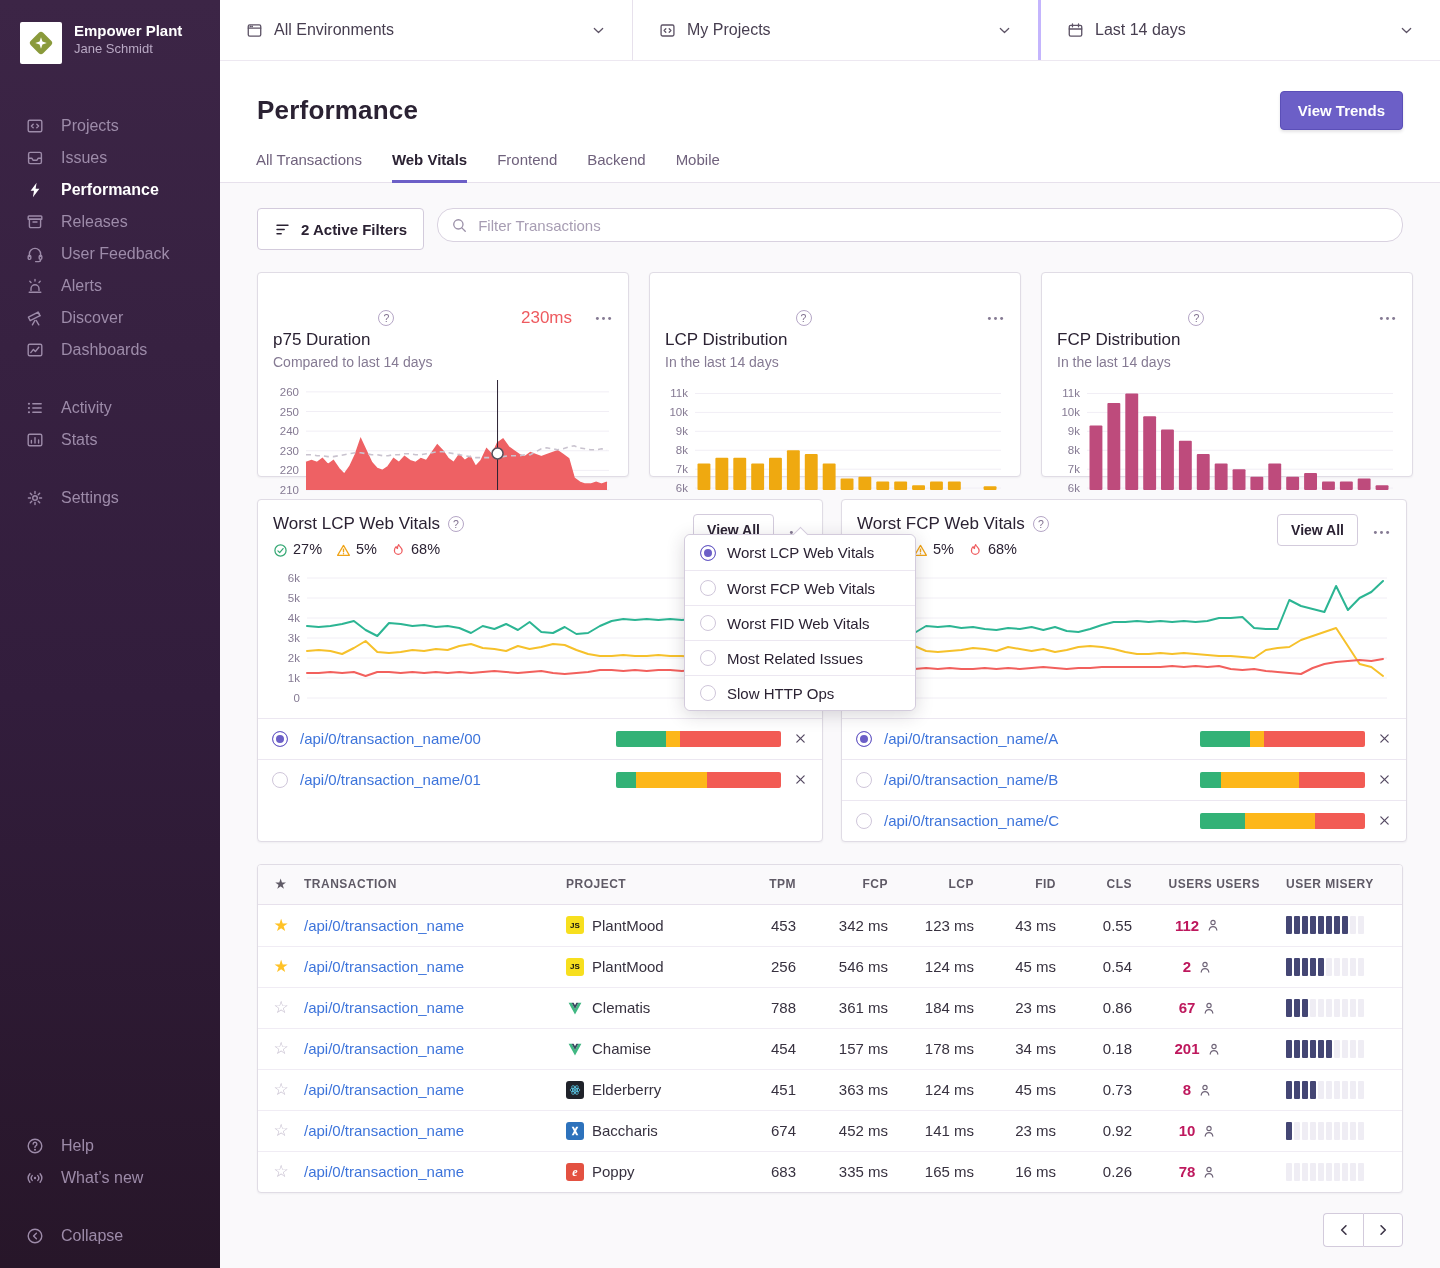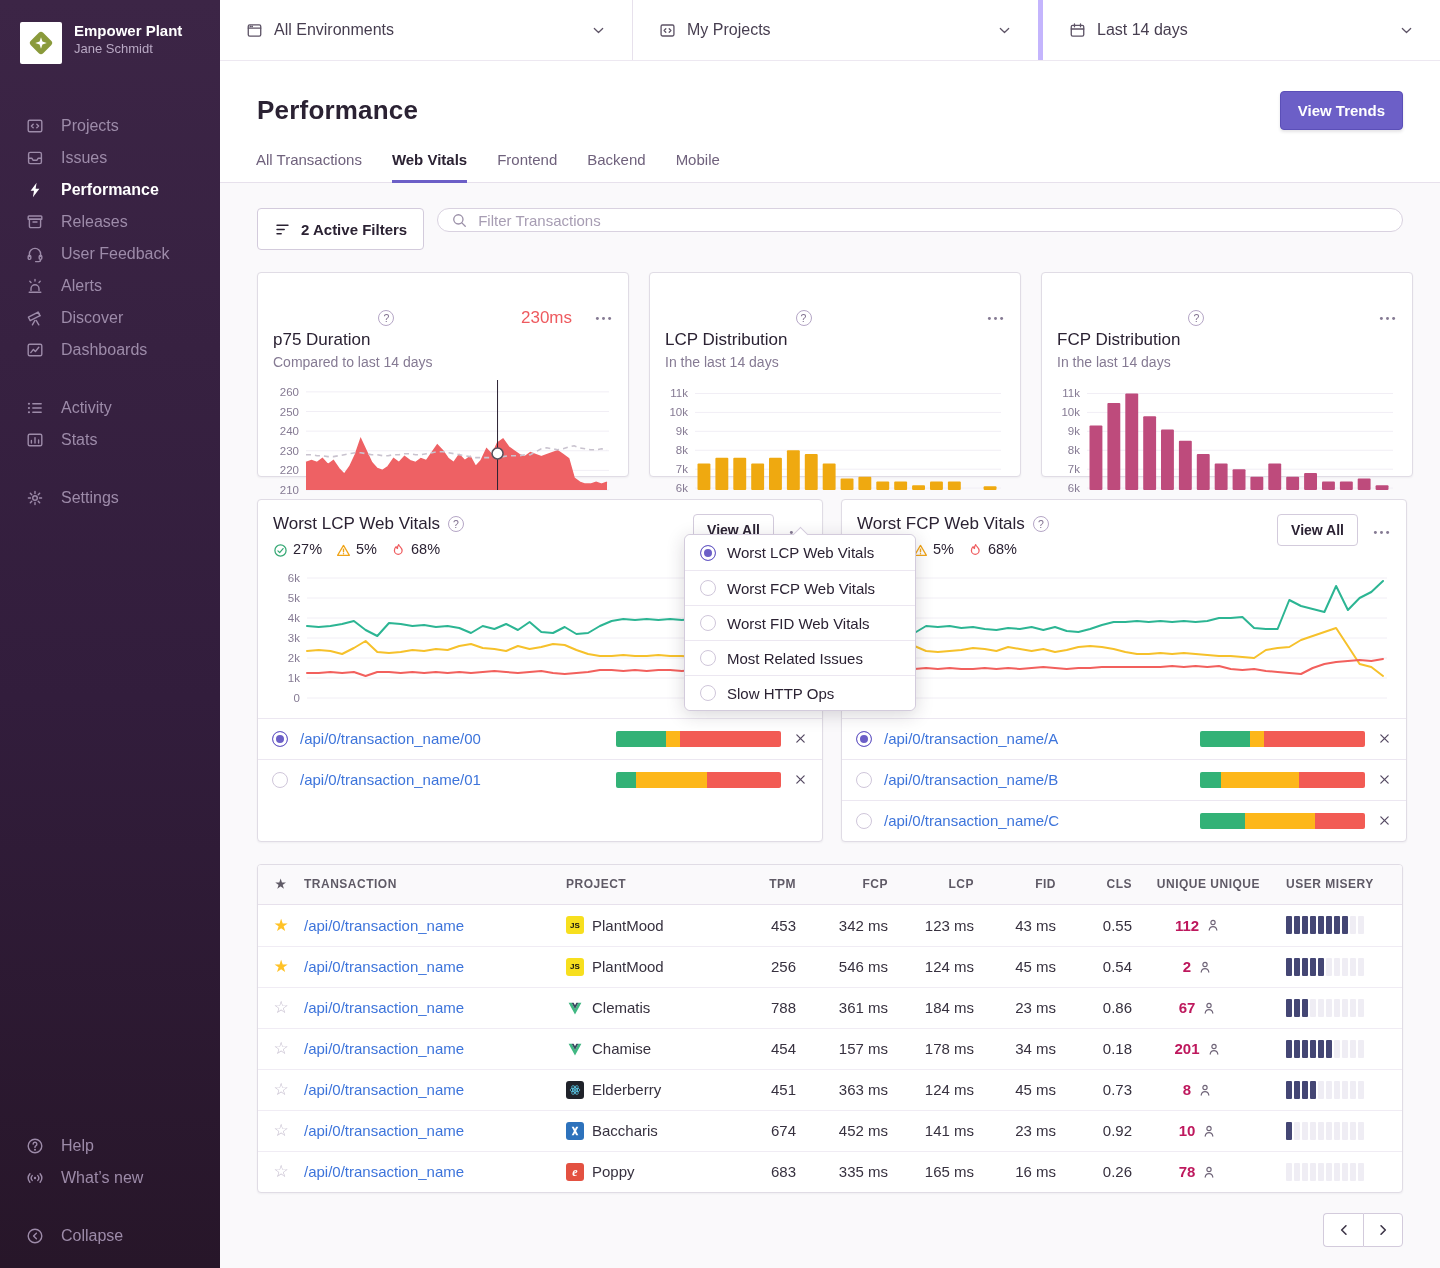--- a/index.html
+++ b/index.html
@@ -19,40 +19,40 @@
   .nav-item .ic { flex:none; }
   .nav-item.active { color:#ffffff; font-weight:700; }
   .sb-spacer { flex:1; }
 
   
   .main { flex:1; display:flex; flex-direction:column; background:#fff; min-width:0; }
   .topbar { height:61px; border-bottom:1px solid #ede8f1; display:flex; align-items:stretch; flex:none; }
   .tb-item { display:flex; align-items:center; gap:11px; padding:0 26px; font-size:16px; color:#473e50; cursor:pointer; }
   .tb-item:nth-child(1){ width:412px; }
   .tb-item:nth-child(2){ width:406px; border-left:1px solid #e7e1ec; }
-  .tb-item:nth-child(3){ flex:1; border-left:5px solid #c4b5fd; }
+  .tb-item:nth-child(3){ flex:1; border-left:3px solid #c4b5fd; }
   .tb-item .chev { margin-left:auto; color:#473e50; }
   .tb-item .ic { color:#5d5366; }
 
   .page-head { display:flex; align-items:center; justify-content:space-between; padding:30px 37px 0; }
   .page-head h1 { font-size:26px; font-weight:700; color:#2b2233; letter-spacing:.2px; }
   .btn-primary { background:#6c5fc7; color:#fff; border:1px solid #5b4fb8; border-radius:4px; font-family:inherit;
                  font-size:15px; font-weight:700; padding:10px 17px; cursor:pointer; box-shadow:0 2px 3px rgba(43,34,51,.12); }
 
   .tabs { display:flex; gap:30px; padding:0 36px; margin-top:21px; border-bottom:1px solid #e7e1ec; }
   .tab { padding-bottom:12px; font-size:15px; color:#6f617c; border-bottom:3px solid transparent; margin-bottom:-1px; cursor:pointer; }
   .tab.active { color:#2b2233; font-weight:700; border-bottom-color:#6c5fc7; }
 
   .content { flex:1; background:#faf9fb; padding:25px 37px 0; }
 
   
   .filter-row { display:flex; gap:13px; }
   .filter-btn { display:flex; align-items:center; gap:10px; height:42px; padding:0 16px; background:#fff;
                 border:1px solid #d3cbdc; border-radius:4px; font-family:inherit; font-size:15px; font-weight:700; color:#2b2233; cursor:pointer; }
-  .search-box { flex:1; display:flex; align-items:center; gap:10px; height:24px; padding:0 13px; background:#fff;
+  .search-box { flex:1; display:flex; align-items:center; gap:10px; height:34px; padding:0 13px; background:#fff;
                 border:1px solid #d9d2e0; border-radius:16px; color:#9b90a8; }
   .search-box input { border:none; outline:none; flex:1; font-family:inherit; font-size:15px; color:#2b2233; background:transparent; }
   .search-box input::placeholder { color:#a79db3; }
 
   
   .card { background:#fff; border:1px solid #e0dce5; border-radius:4px; box-shadow:0 1px 2px rgba(43,34,51,.05); }
   .mini-row { display:grid; grid-template-columns:1fr 1fr 1fr; gap:20px; margin-top:22px; }
   .mini-card { padding:13px 15px 8px; height:205px; }
   .mini-head { display:flex; align-items:center; gap:8px; }
   .mini-title { font-size:17px; color:#2b2233;margin-top:44px; }
@@ -672,21 +672,21 @@
     <div class="card table-card">
       <div class="t-row t-head" id="table-head">
           <span class="cell-star star-on">★</span>
           <span>TRANSACTION</span>
           <span>PROJECT</span>
           <span class="num">TPM</span>
           <span class="num">FCP</span>
           <span class="num">LCP</span>
           <span class="num">FID</span>
           <span class="num">CLS</span>
-          <span class="num" style="padding-right:4px">UNIQUE UNIQUE</span>
+          <span class="num" style="padding-right:4px">USERS USERS</span>
           <span style="padding-left:22px">USER MISERY</span>
         </div>
       <div class="t-body" id="table-body">
           <div class="t-row">
             <span class="cell-star star-on">★</span>
             <a class="cell-link">/api/0/transaction_name</a>
             <span class="cell-proj">
               <span class="p-icon" style="background:#f7df1e">
                 <b style="font-size:8px;color:#111">JS</b>
               </span>

